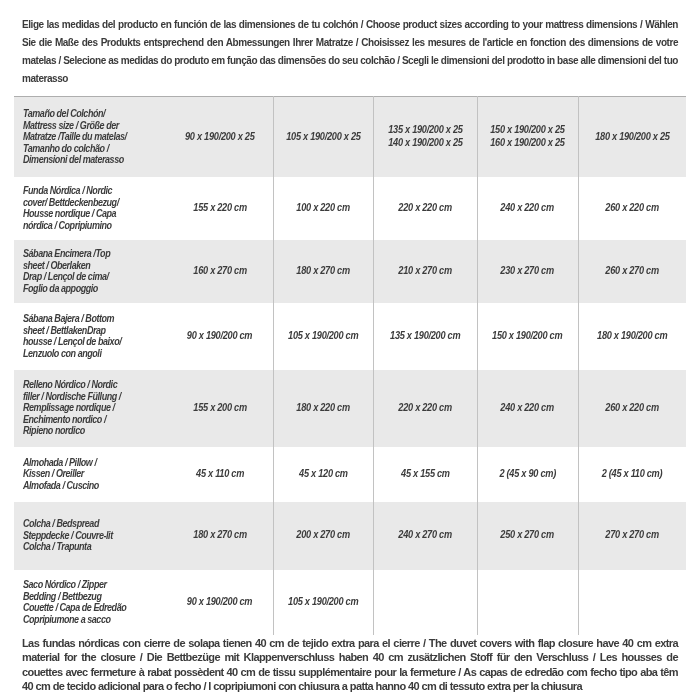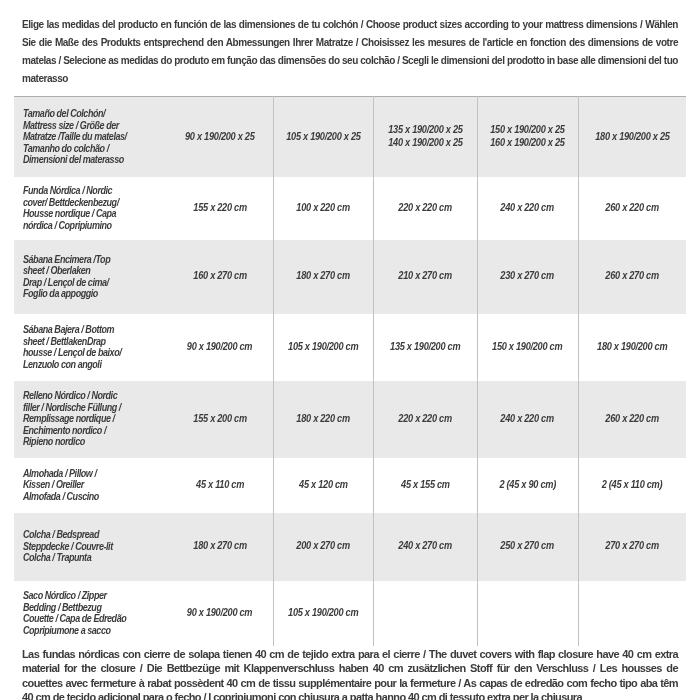--- a/index.html
+++ b/index.html
@@ -38,21 +38,21 @@
   table.size-table {
     border-collapse: collapse;
     table-layout: fixed;
     width: 672px;
     margin: 8px 14px 0 14px;
     border-top: 1px solid #aeaeae;
   }
   tbody tr:nth-child(odd) { background: #e9e9e9; }
   tbody tr:nth-child(1) { height: 80px; }
   tbody tr:nth-child(2) { height: 63px; }
-  tbody tr:nth-child(3) { height: 74px; }
+  tbody tr:nth-child(3) { height: 63px; }
   tbody tr:nth-child(4) { height: 67px; }
   tbody tr:nth-child(5) { height: 77px; margin-left: 10px; }
   tbody tr:nth-child(6) { height: 55px; }
   tbody tr:nth-child(7) { height: 68px; margin-top: 8px; }
   tbody tr:nth-child(8) { height: 65px; }
   td {
     vertical-align: middle;
     padding: 2px;
     font-weight: 700;
     font-style: italic;

